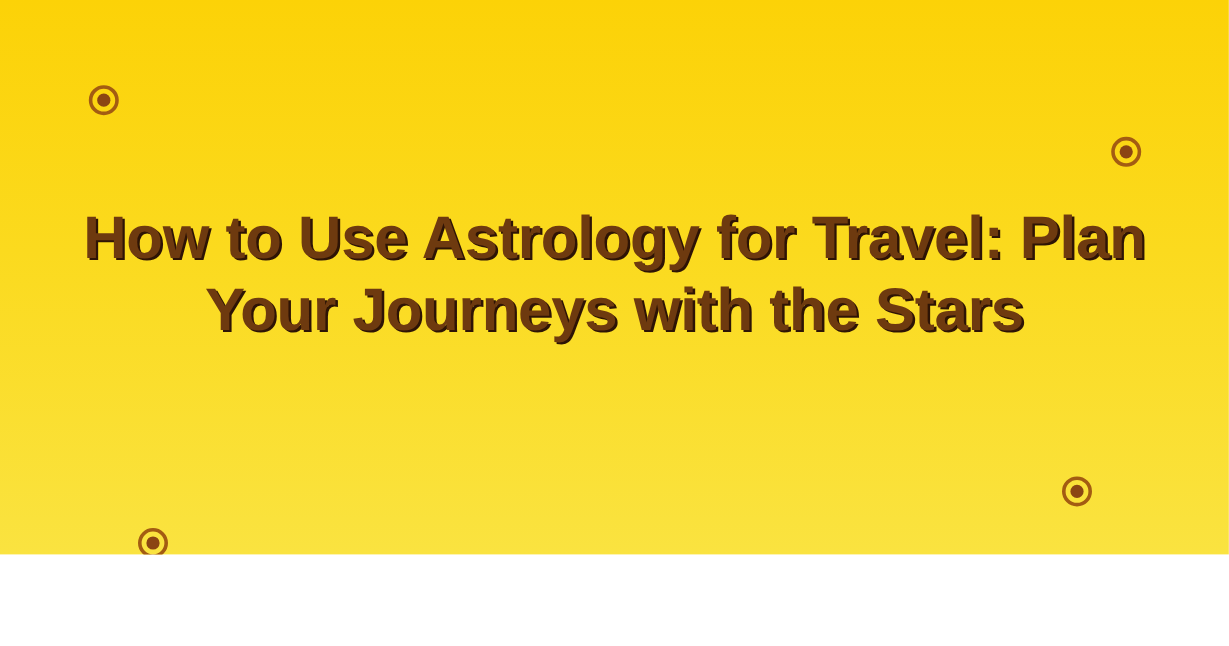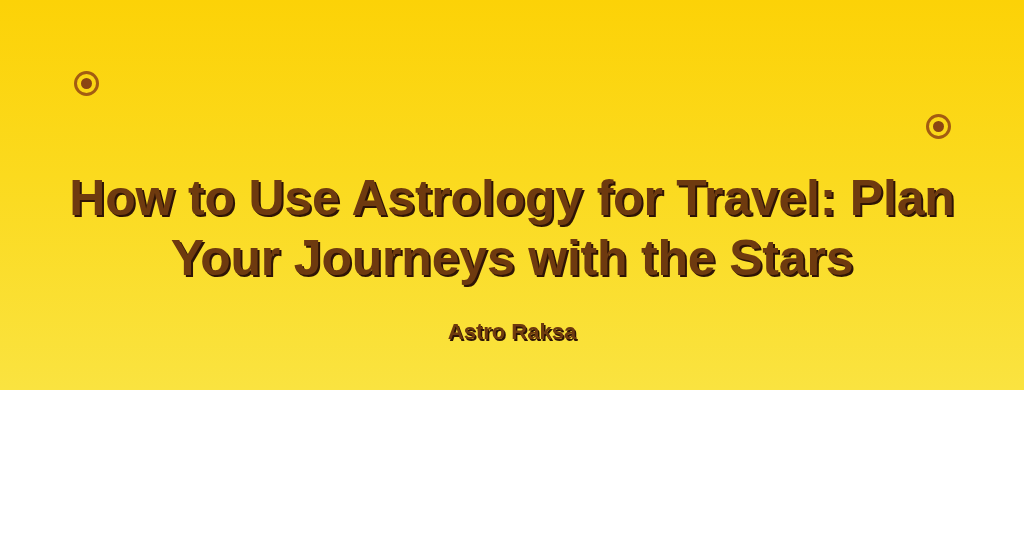--- a/index.html
+++ b/index.html
@@ -10,21 +10,21 @@
   body {
     width: 1024px;
     height: 538px;
     overflow: hidden;
     font-family: "Liberation Sans", sans-serif;
   }
 
   #slide {
     position: relative;
     width: 1024px;
-    height: 390px;
+    height: 462px;
     box-sizing: border-box;
     background: linear-gradient(to bottom, #FCD207 0%, #FBDA1E 45%, #FAE340 100%);
     overflow: hidden;
   }
 
   
   .ring {
     position: absolute;
     box-sizing: border-box;
     border-radius: 50%;
@@ -87,16 +87,15 @@
       <div class="ring" style="left: 885px; top: 397px; width: 25px; height: 25px; border-color: rgb(163, 92, 18);">
         <span class="ring-dot" style="width: 11px; height: 11px; background: rgb(139, 69, 19);"></span>
       </div>
       <div class="ring" style="left: 115px; top: 440px; width: 25px; height: 25px; border-color: rgb(163, 92, 18);">
         <span class="ring-dot" style="width: 11px; height: 11px; background: rgb(139, 69, 19);"></span>
       </div>
     </div>
 
   <div id="text-block">
     <h1 id="page-title">How to Use Astrology for Travel: Plan Your Journeys with the Stars</h1>
-    <p id="page-subtitle">Astro Raksa</p>
   </div>
 
 </div>
 
 </body></html>

